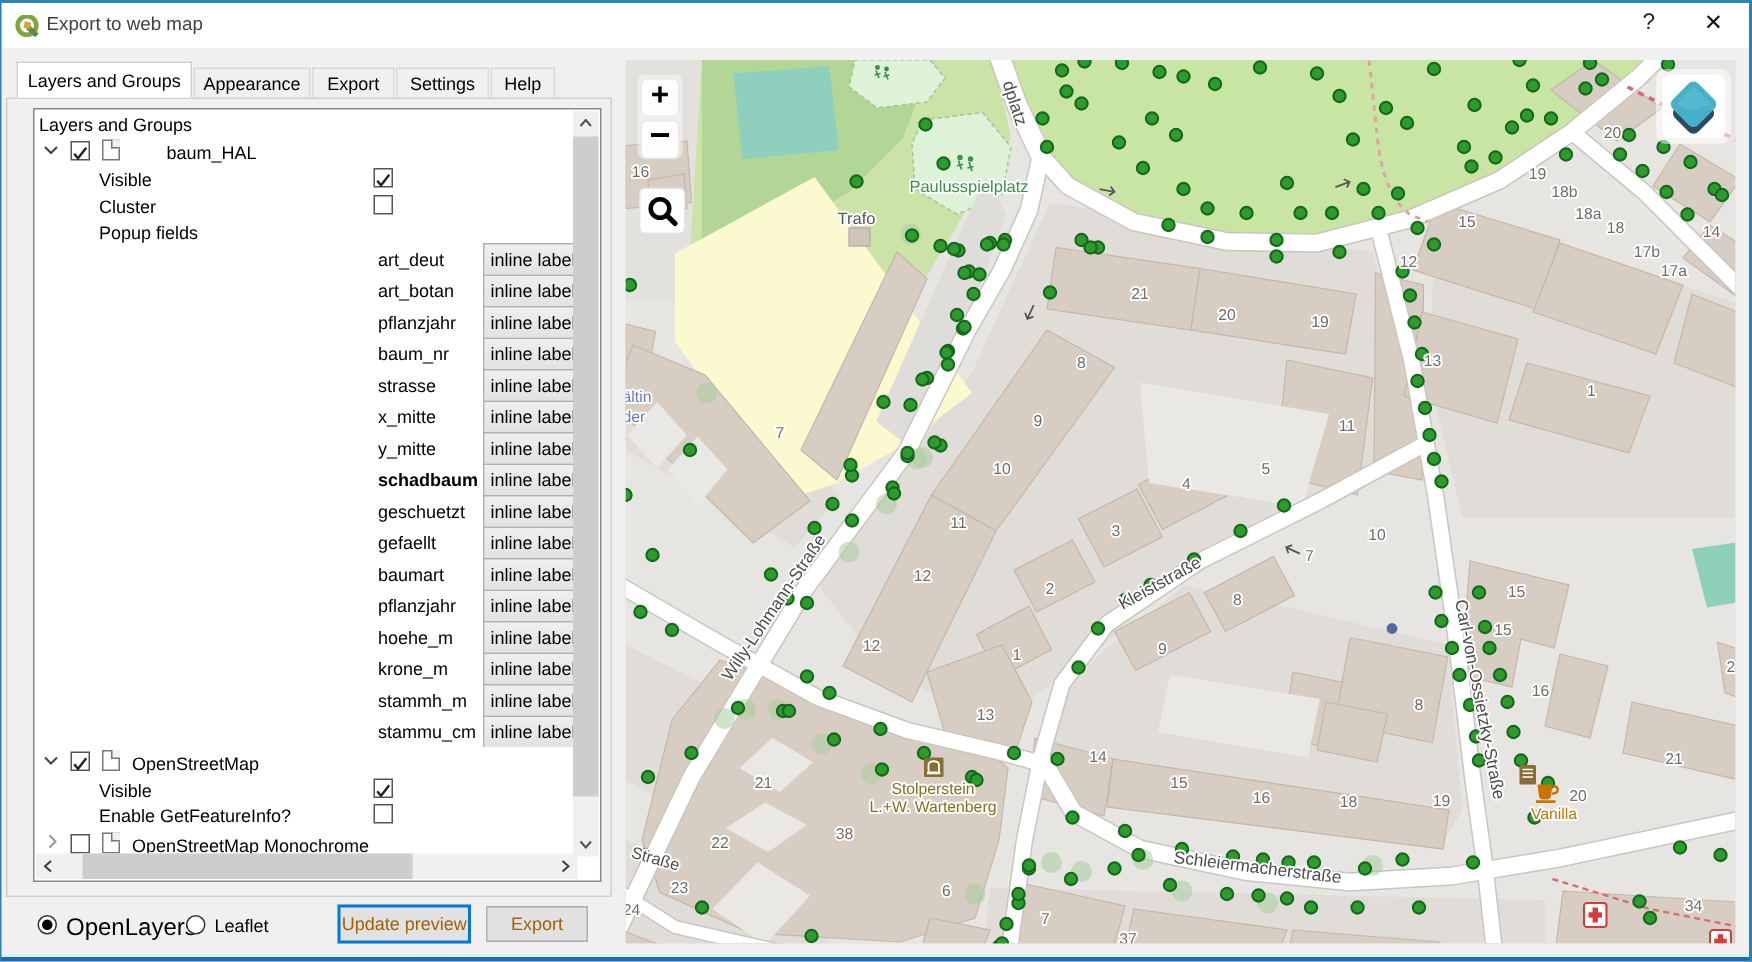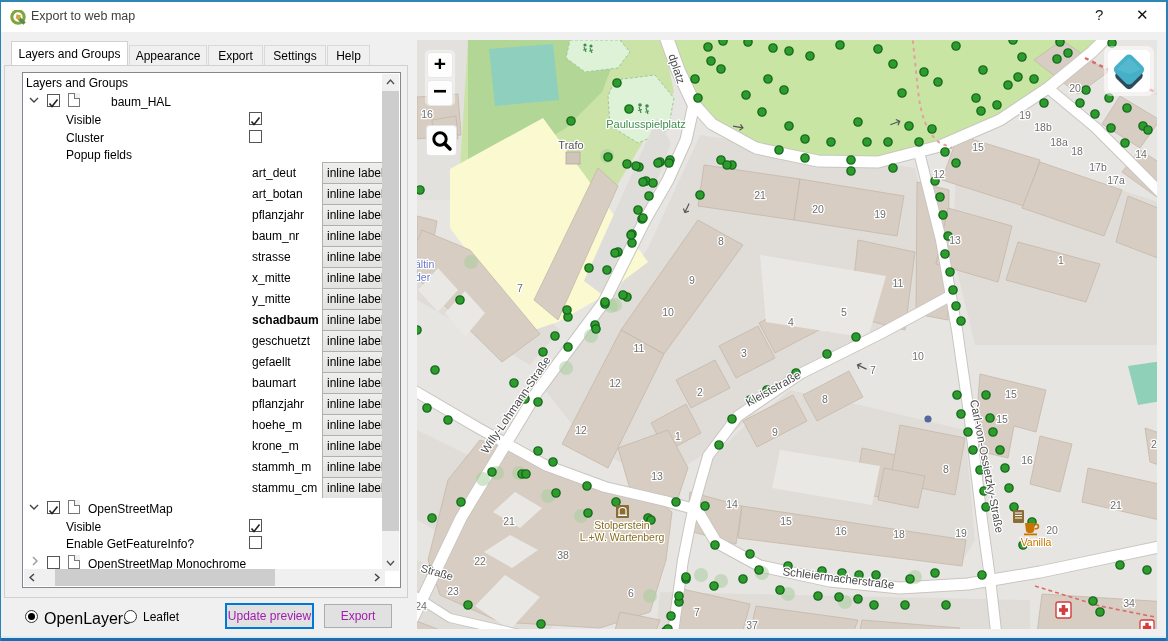--- a/index.html
+++ b/index.html
@@ -14,21 +14,21 @@
   .tab.active{background:#ffffff;border:1px solid #d0d0d0;border-bottom:none;z-index:3;}
   .tree{position:absolute;left:22px;top:72px;width:379px;height:516px;background:#ffffff;border:1px solid #828790;box-sizing:border-box;}
   .ti{position:absolute;font-size:12px;color:#000;white-space:nowrap;}
   .cb{position:absolute;width:13px;height:13px;background:#fff;border:1px solid #555;box-sizing:border-box;}
   .combo{position:absolute;left:299px;width:61px;height:21px;background:linear-gradient(#efefee,#e2e2e0);border-top:1px solid #b0b0ae;border-left:1px solid #b0b0ae;box-sizing:border-box;font-size:12px;color:#000;padding:3px 0 0 4px;overflow:hidden;white-space:nowrap;}
   .vsb{position:absolute;right:1px;top:1px;width:17px;height:497px;background:#f0f0f0;}
   .hsb{position:absolute;left:1px;bottom:1px;width:361px;height:17px;background:#f0f0f0;}
   .sbthumb{position:absolute;background:#cdcdcd;}
   .radio{position:absolute;width:13px;height:13px;border:1px solid #333;border-radius:50%;background:#fff;box-sizing:border-box;}
   .radio .dot{position:absolute;left:2px;top:2px;width:7px;height:7px;border-radius:50%;background:#000;}
-  .btn{position:absolute;box-sizing:border-box;background:#e1e1e1;border:1px solid #adadad;font-size:12px;text-align:center;color:#a21caf;}
+  .btn{position:absolute;box-sizing:border-box;background:#e1e1e1;border:1px solid #adadad;font-size:12px;text-align:center;color:#a16207;}
   .fileicon{position:absolute;width:12px;height:14px;background:#fff;border:1px solid #777;box-sizing:border-box;}
   .fileicon:after{content:"";position:absolute;right:-1px;top:-1px;width:5px;height:5px;background:#f0f0f0;border-left:1px solid #777;border-bottom:1px solid #777;}
 </style>
 </head>
 <body>
 <div class="win">
   <div style="position:absolute;left:0;top:0;width:1168px;height:2px;background:#2e87b2;z-index:50;"></div>
   <div style="position:absolute;left:0;top:0;width:1px;height:641px;background:#2a80b9;z-index:50;"></div>
   <div style="position:absolute;left:1166px;top:0;width:2px;height:641px;background:#2a80b9;z-index:50;"></div>
   <div class="titlebar">

